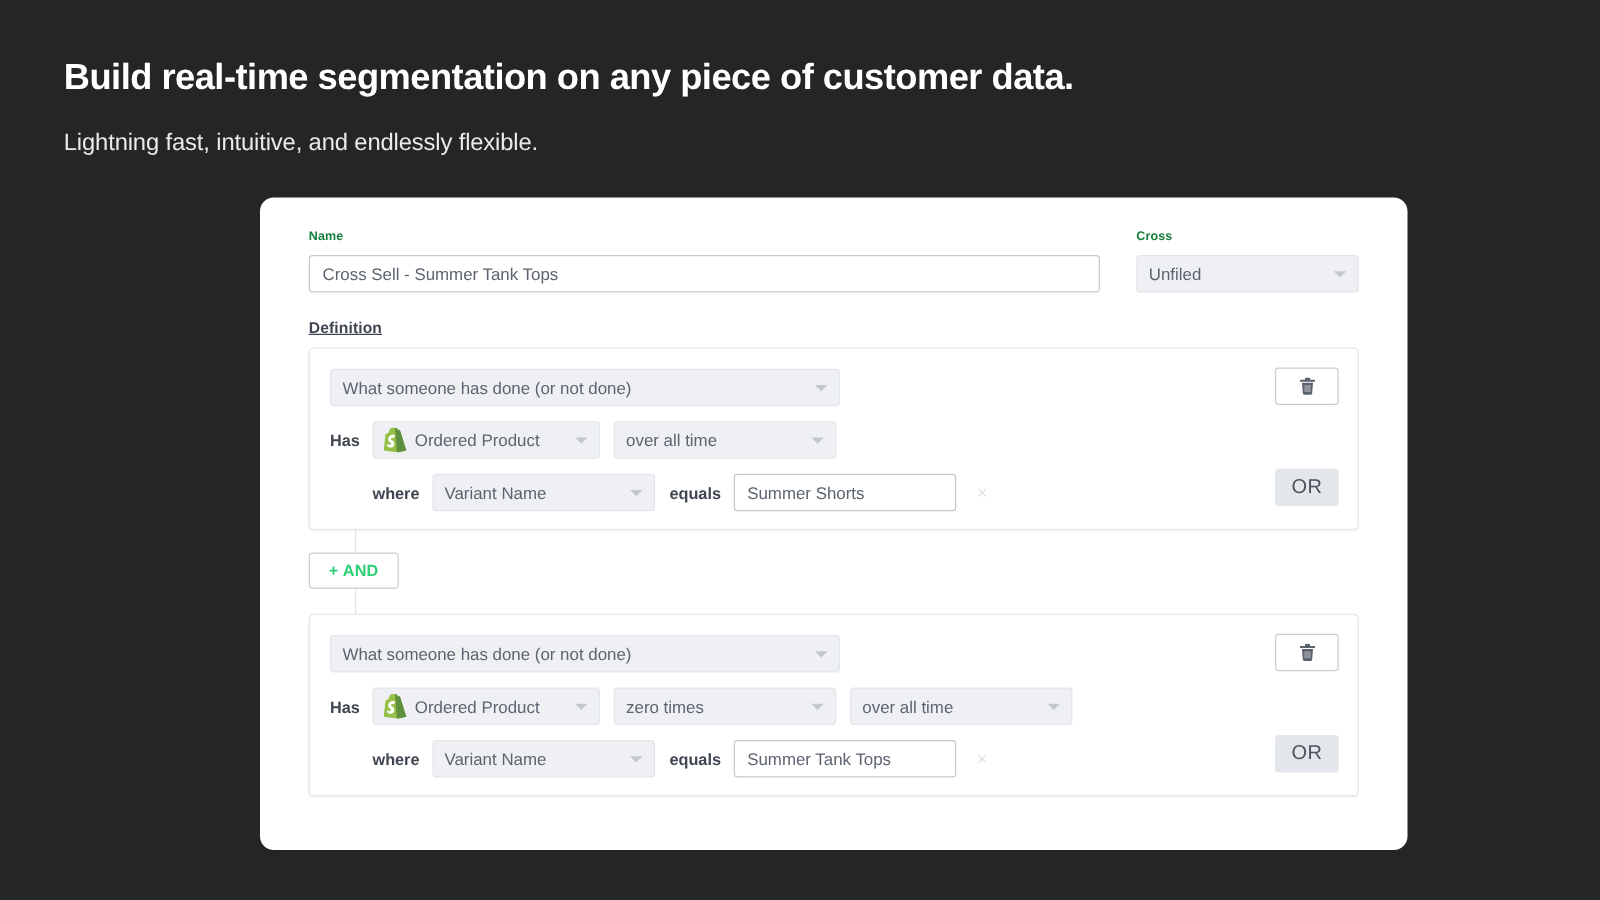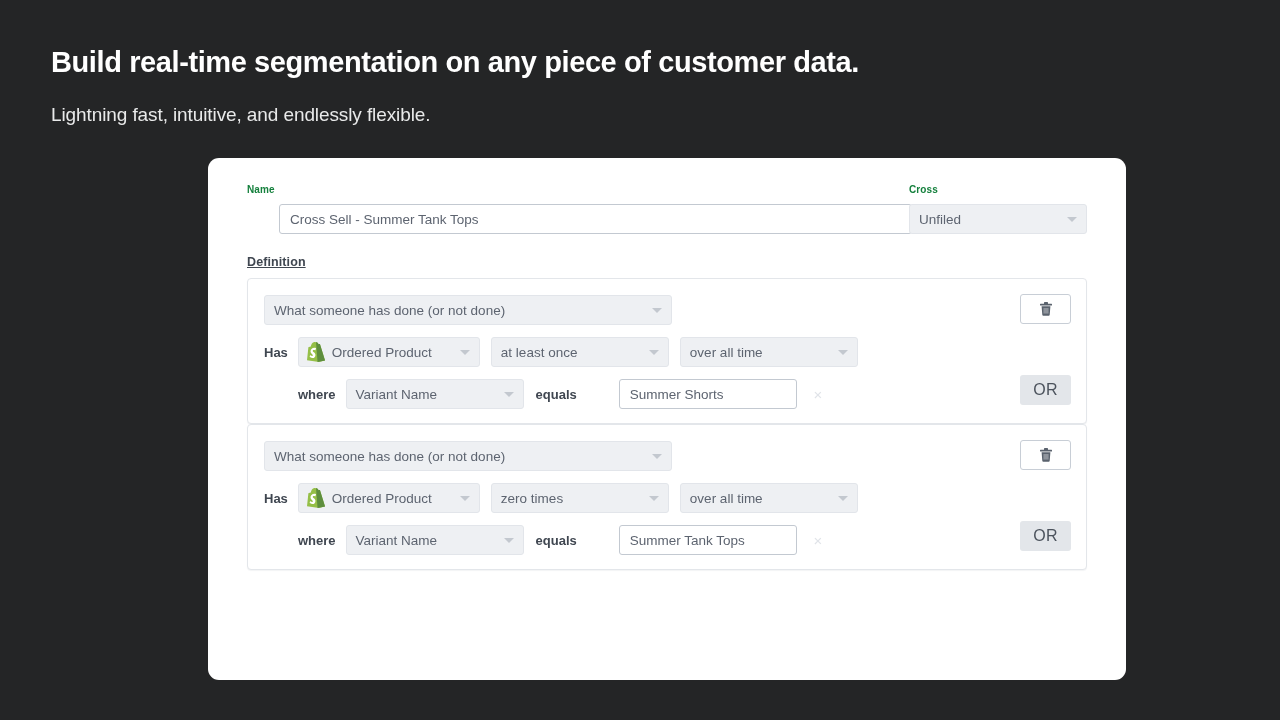--- a/index.html
+++ b/index.html
@@ -79,21 +79,20 @@
     width: 100%;
     height: 30px;
     background: #ffffff;
     border: 1px solid #c3c9d1;
     border-radius: 3px;
     display: flex;
     align-items: center;
     padding: 0 10px;
     font-size: 13.5px;
     color: #5d6470;
-    margin-left: 32px;
   }
 
   .select {
     position: relative;
     height: 30px;
     background: #eef0f3;
     border: 1px solid #e2e5ea;
     border-radius: 3px;
     display: flex;
     align-items: center;
@@ -292,44 +291,44 @@
         <span class="lbl">Has</span>
         <div class="select metric-select">
           <svg class="shopify-badge" viewBox="0 0 20 21">
             <path d="M13.6 2.1 c-.1-.1-.3-.1-.4-.1 l-1.1.2 c-.5-1.4-1.3-2-2.4-2 -.1 0-.2 0-.3 0 C8.9.1 8.4 0 7.8 0 5.6 0 4.4 2.6 4 4.6 l-1.9.6 c-.6.2-.6.2-.7.8 L0 19.3 l12.6 1.7 L19 19.4 13.6 2.1 z" fill="#95bf47"></path>
             <path d="M13.2 2 l-.1.1 -1.1.2 c-.5-1.4-1.3-2-2.4-2 l-.1 0 1.6 20.7 L19 19.4 13.6 2.1 c-.1-.1-.3-.1-.4-.1z" fill="#5e8e3e"></path>
             <path d="M9.5 6.6 l-.7 2.2 s-.7-.3-1.5-.3c-1.2 0-1.3.8-1.3 1 0 1.1 2.9 1.5 2.9 4.1 0 2-1.3 3.3-3 3.3 -2.1 0-3.1-1.3-3.1-1.3 l.5-1.9 s1.1.9 2 .9c.6 0 .8-.5.8-.8 0-1.4-2.4-1.5-2.4-3.9 0-2 1.4-3.9 4.3-3.9 1.1 0 1.5.3 1.5.3z" fill="#ffffff"></path>
           </svg>
           <span>Ordered Product</span>
           <span class="caret"></span>
         </div>
-        <div class="select count-select">
-          <span>at least once</span>
-          <span class="caret"></span>
-        </div>
         <div class="select time-select">
           <span>over all time</span>
           <span class="caret"></span>
         </div>
       </div>
 
       <div class="row row-where">
         <span class="lbl">where</span>
         <div class="select attr-select">
           <span>Variant Name</span>
           <span class="caret"></span>
         </div>
         <span class="lbl equals-lbl">equals</span>
         <div class="text-input value-input">Summer Shorts</div>
         <div class="x-btn">×</div>
       </div>
 
       <div class="or-btn">OR</div>
     </div>
 
+    <div class="and-zone">
+      <div class="and-line"></div>
+      <div class="and-btn">+ AND</div>
+    </div>
 
     <div class="group">
 
       <div class="trash-btn">
         <svg width="12" height="14" viewBox="0 0 12 14">
           <rect x="0" y="1.8" width="12" height="1.6" rx="0.5" fill="#5a626d"></rect>
           <rect x="4" y="0" width="4" height="2.4" rx="0.6" fill="#5a626d"></rect>
           <path d="M1.6 4.2 h8.8 l-0.7 8.6 a1 1 0 0 1 -1 0.9 h-5.4 a1 1 0 0 1 -1 -0.9 z" fill="#5a626d"></path>
           <rect x="3.4" y="6" width="5.2" height="5.6" fill="#ffffff" opacity="0.32"></rect>
         </svg>

